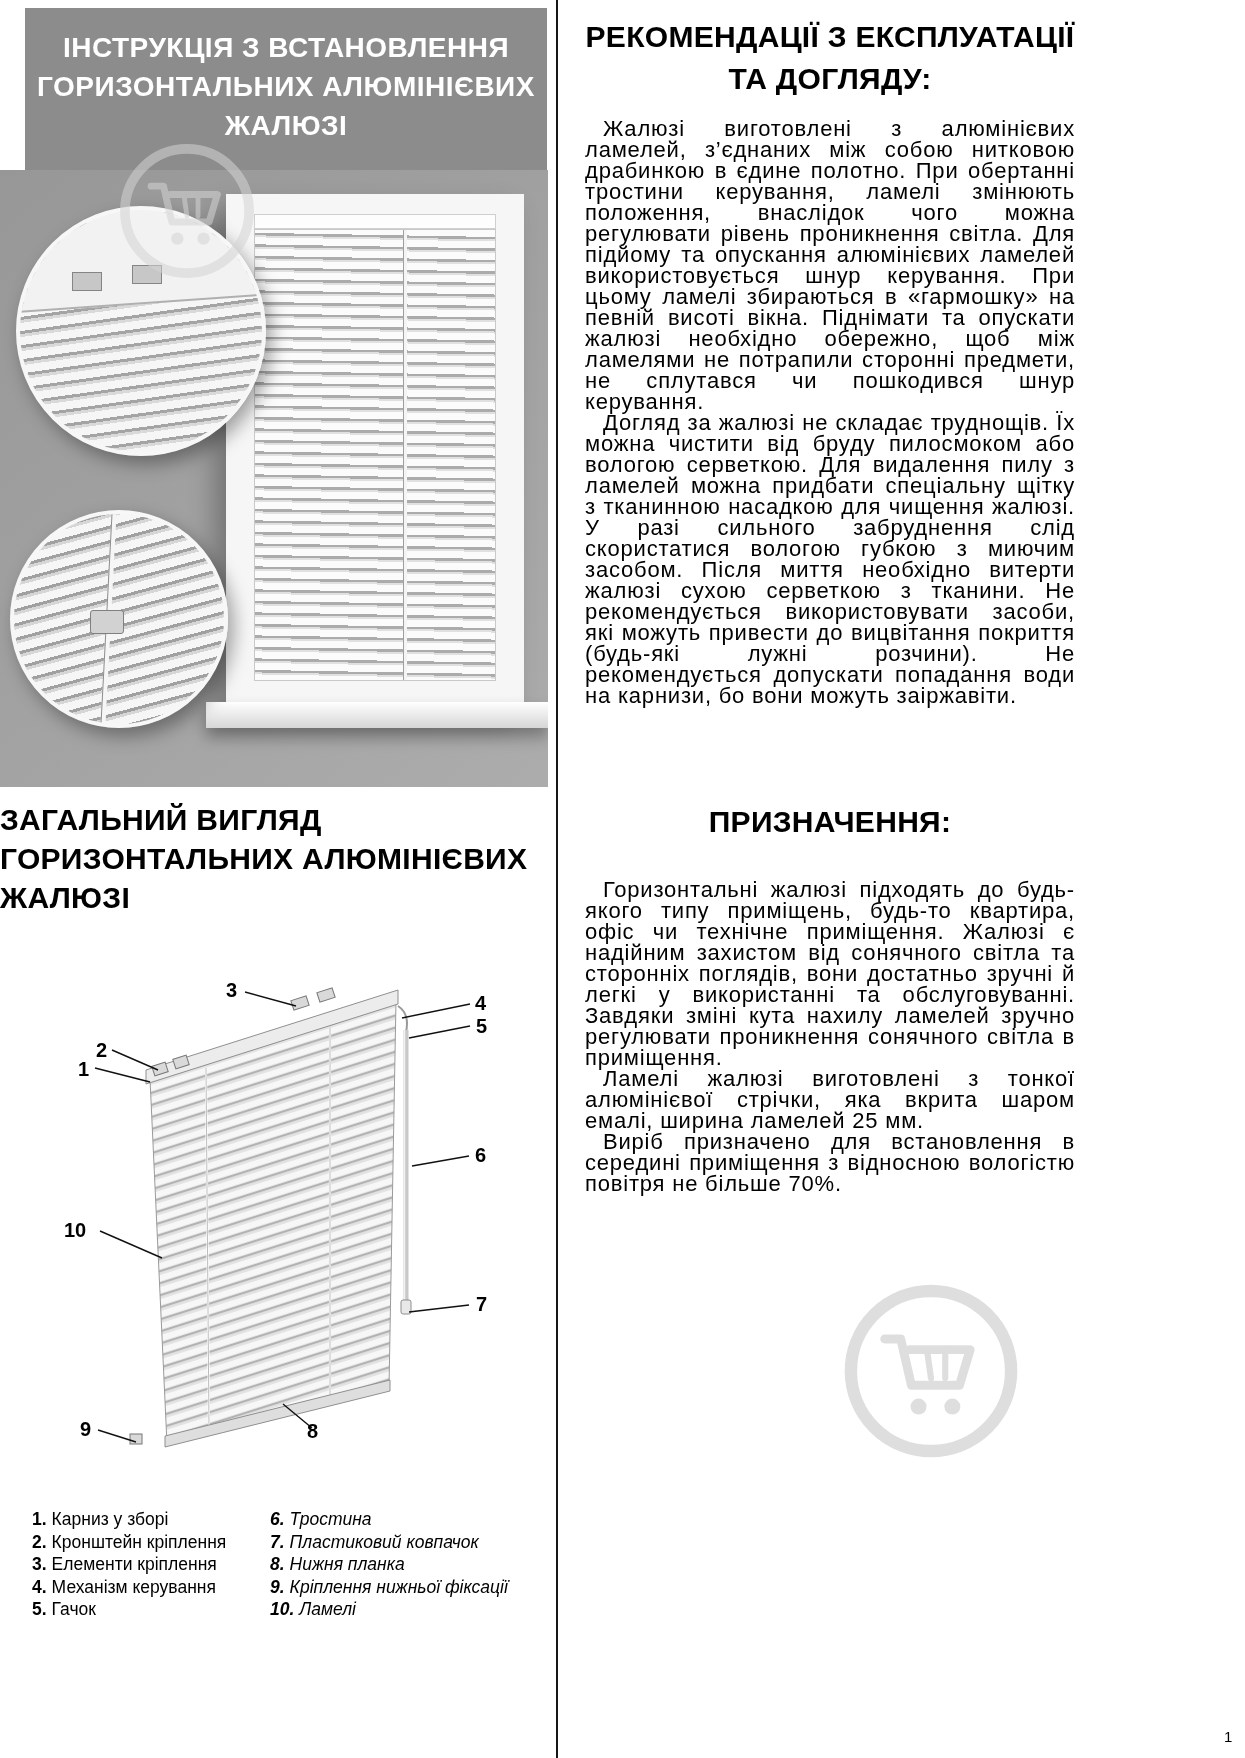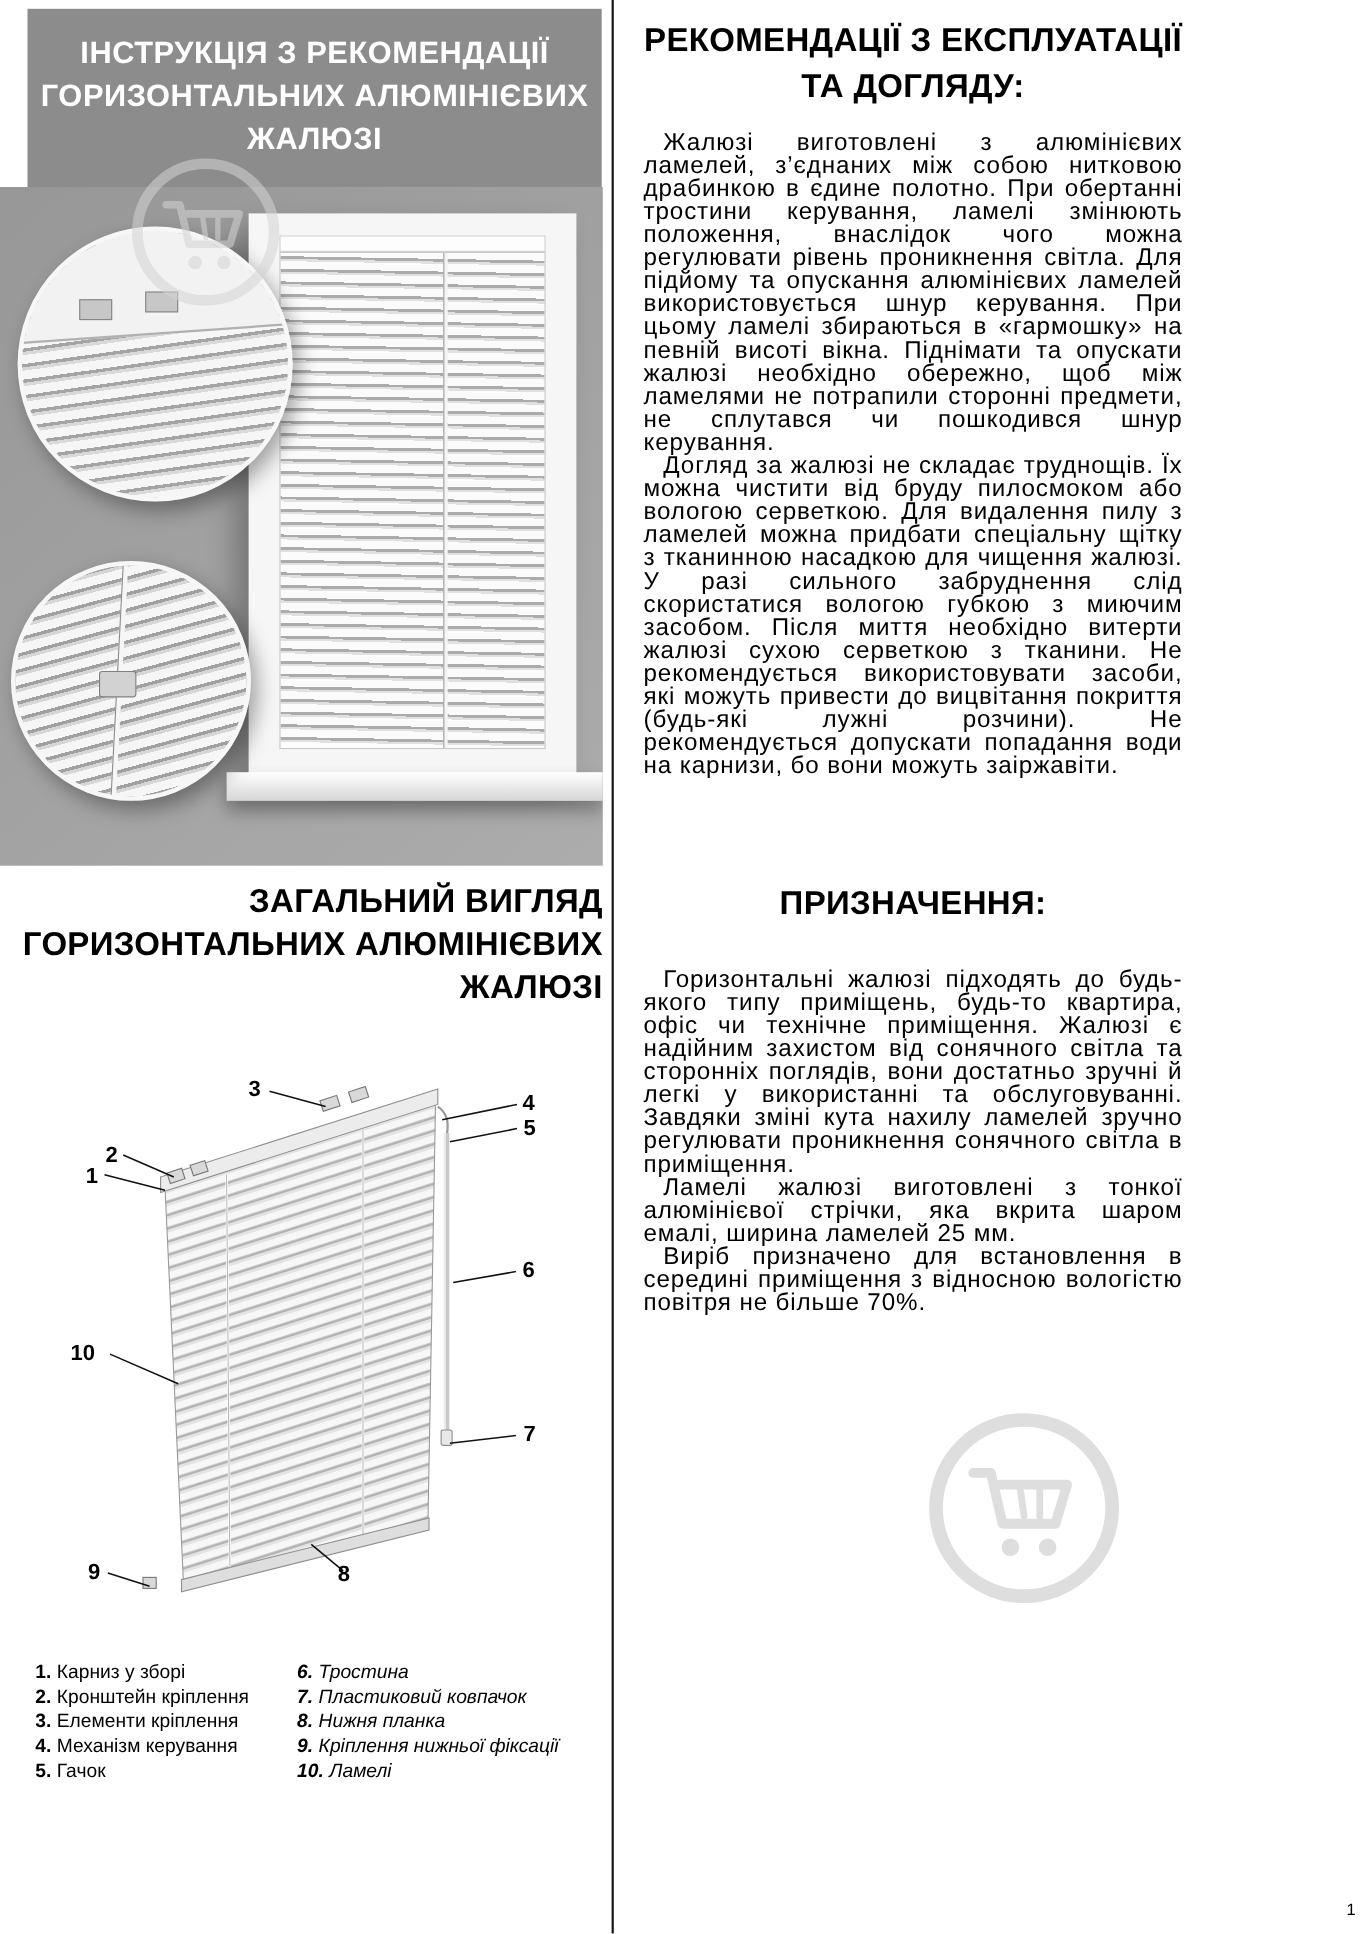--- a/index.html
+++ b/index.html
@@ -57,21 +57,21 @@
     background:#f6f6f6; border-left:1px solid #8d8d8d; transform:rotate(3deg); }
   .partB { position:absolute; left:76px; top:96px; width:32px; height:22px;
     background:#d2d2d2; border:1px solid #808080; border-radius:3px; }
 
   .watermark { position:absolute; }
   .wm-top { left:118px; top:142px; width:138px; height:138px; color:#d4d4d4; opacity:0.55; }
   .wm-bottom { left:842px; top:1282px; width:178px; height:178px; color:#dddddd; opacity:0.95; }
   .watermark svg { width:100%; height:100%; }
 
   .overview-title {
-    position:absolute; left:0; top:800px; width:548px; text-align:right;
+    position:absolute; left:0; top:800px; width:548px; text-align:left;
     font-weight:bold; font-size:30px; line-height:39px; white-space:pre-line; letter-spacing:0.3px;
   }
   .overview-note {
     position:absolute; left:0; top:922px; width:548px; text-align:center;
     font-weight:bold; font-size:17px; line-height:23px; white-space:pre-line;
   }
 
   .diagram { position:absolute; left:0; top:976px; width:548px; height:508px; }
   .diagram svg { position:absolute; left:0; top:0; }
   .callout { position:absolute; font-weight:bold; font-size:20px; }
@@ -99,21 +99,21 @@
   }
   .page-num { position:absolute; left:1224px; top:1728px; font-size:15px; }
 </style>
 </head>
 <body>
 
 <div class="page">
 
   <div class="divider"></div>
 
-  <div class="header-box">ІНСТРУКЦІЯ  З  РЕКОМЕНДАЦІЇ
+  <div class="header-box">ІНСТРУКЦІЯ  З  ВСТАНОВЛЕННЯ
 ГОРИЗОНТАЛЬНИХ АЛЮМІНІЄВИХ
 ЖАЛЮЗІ</div>
 
   <div class="illus">
     <div class="win-frame">
       <div class="win-headrail"></div>
       <div class="win-open">
         <div class="win-cord"></div>
       </div>
     </div>

